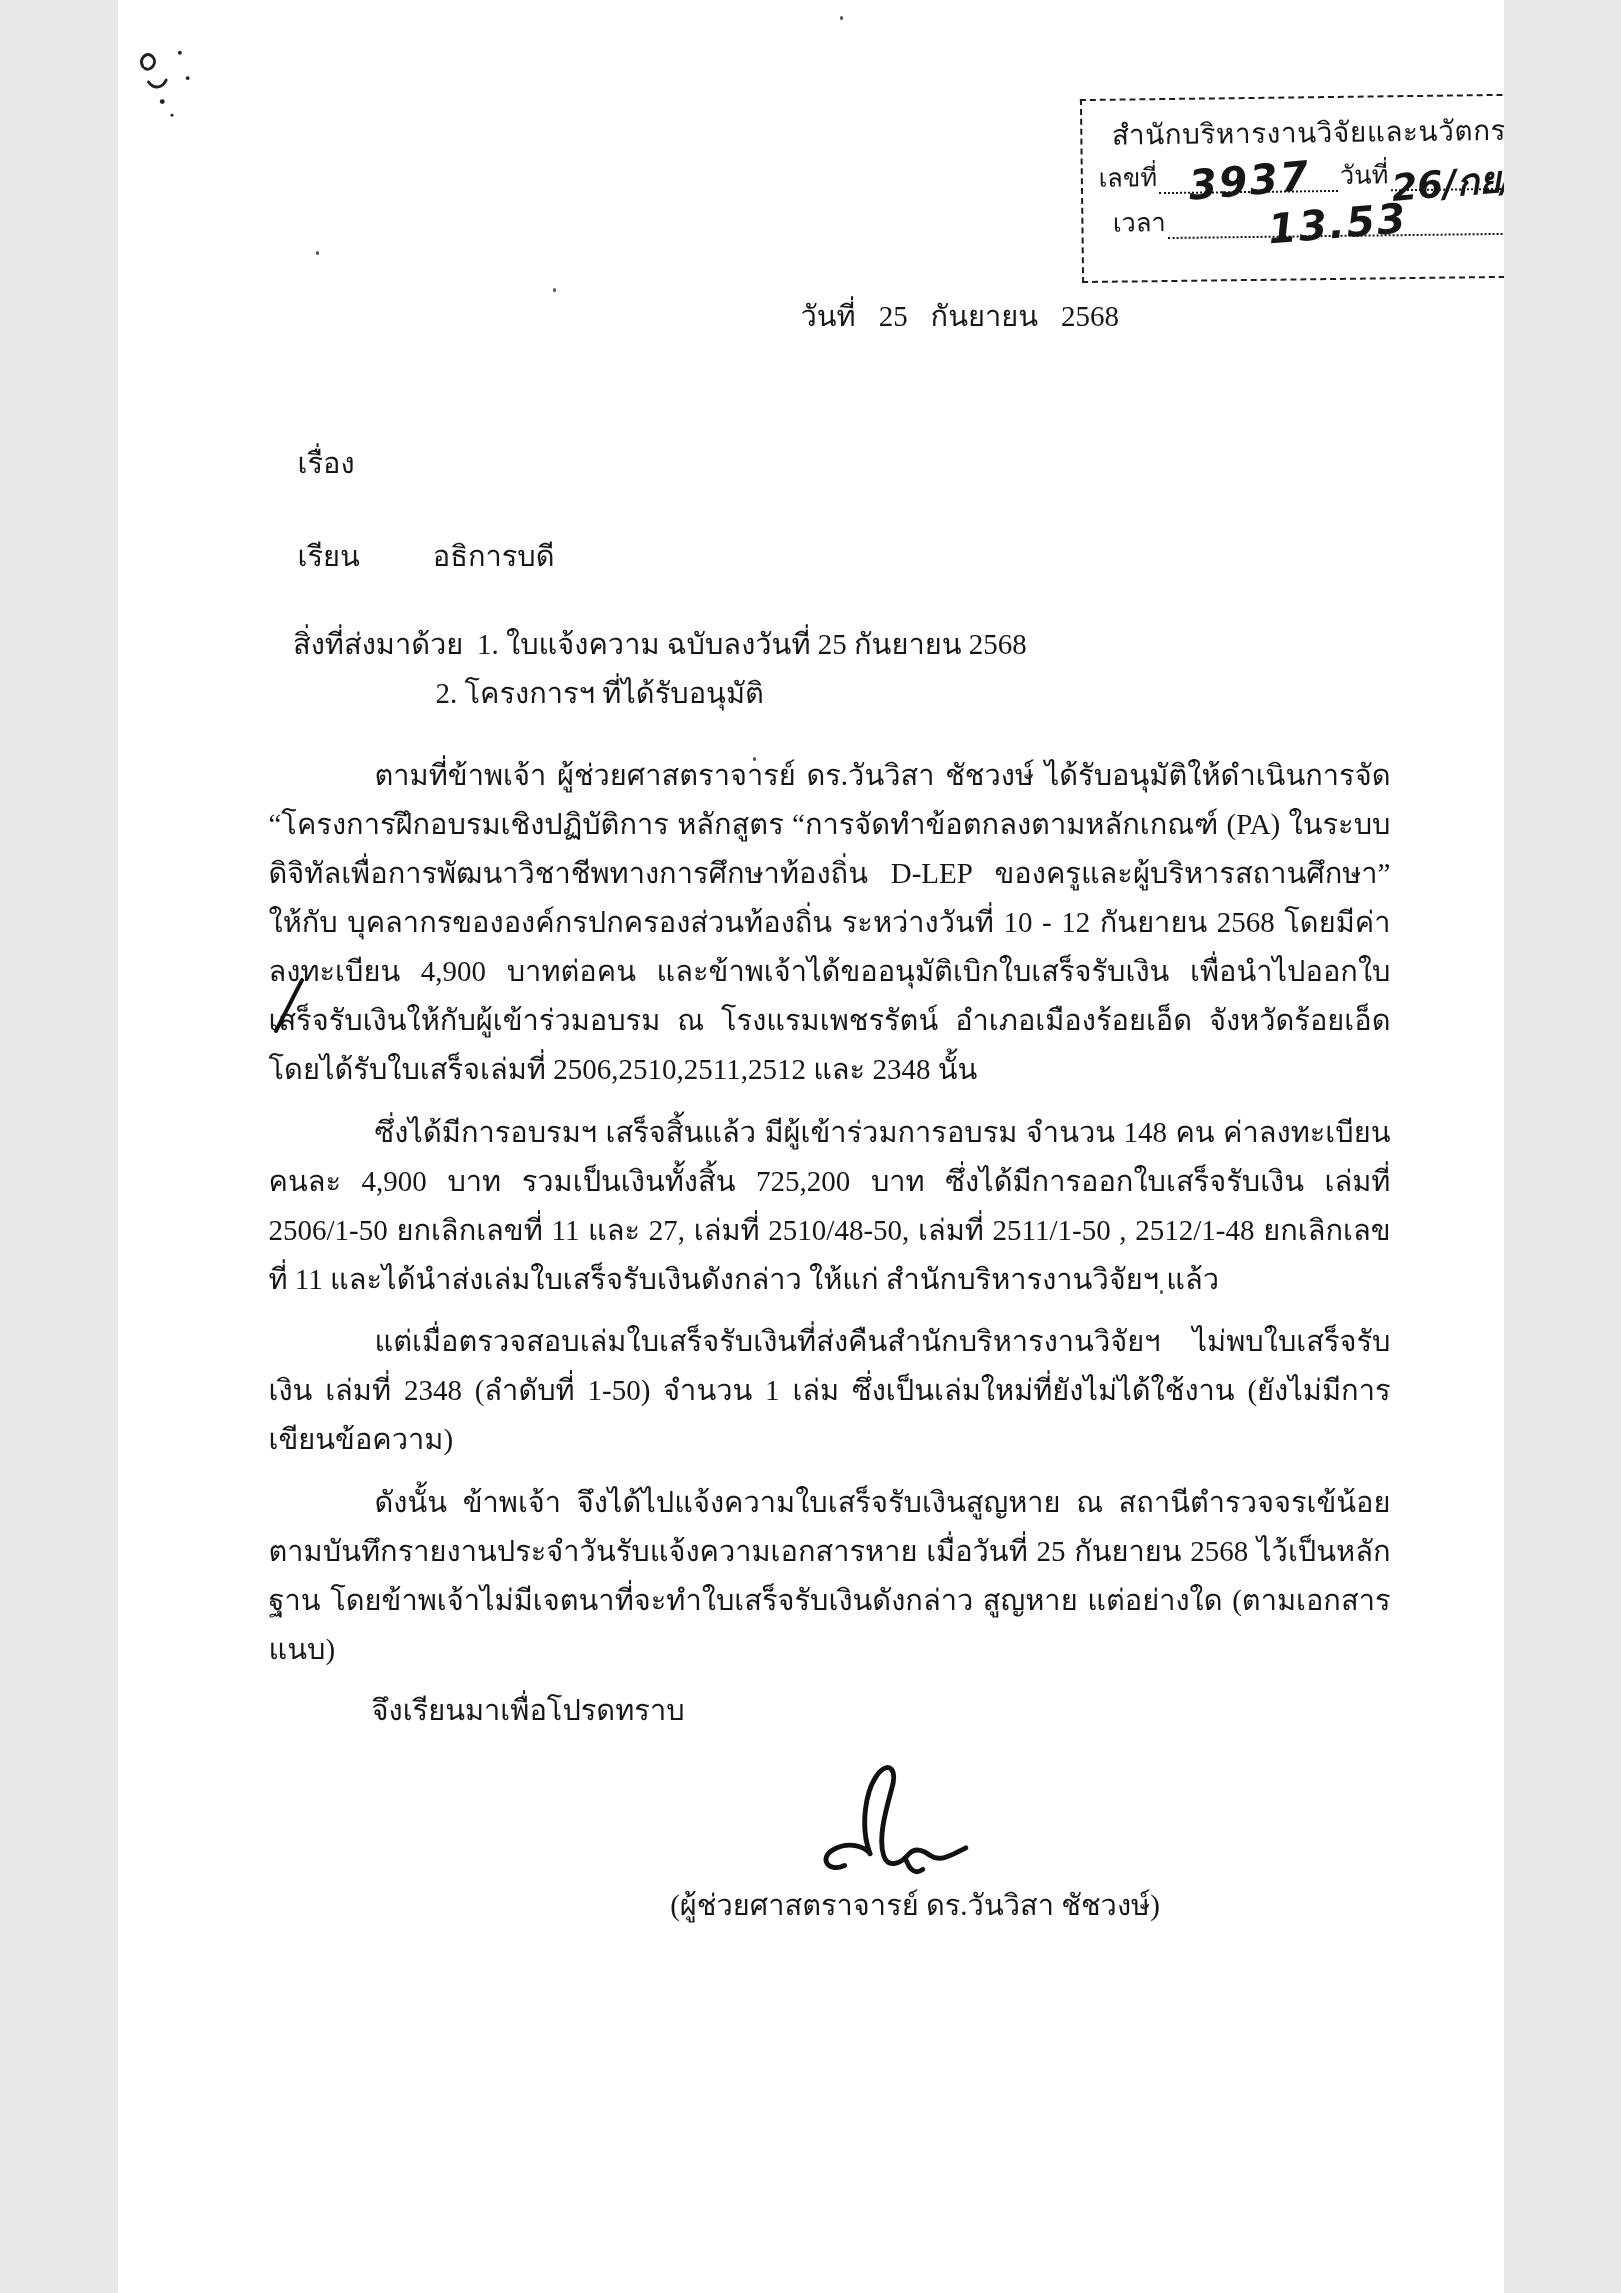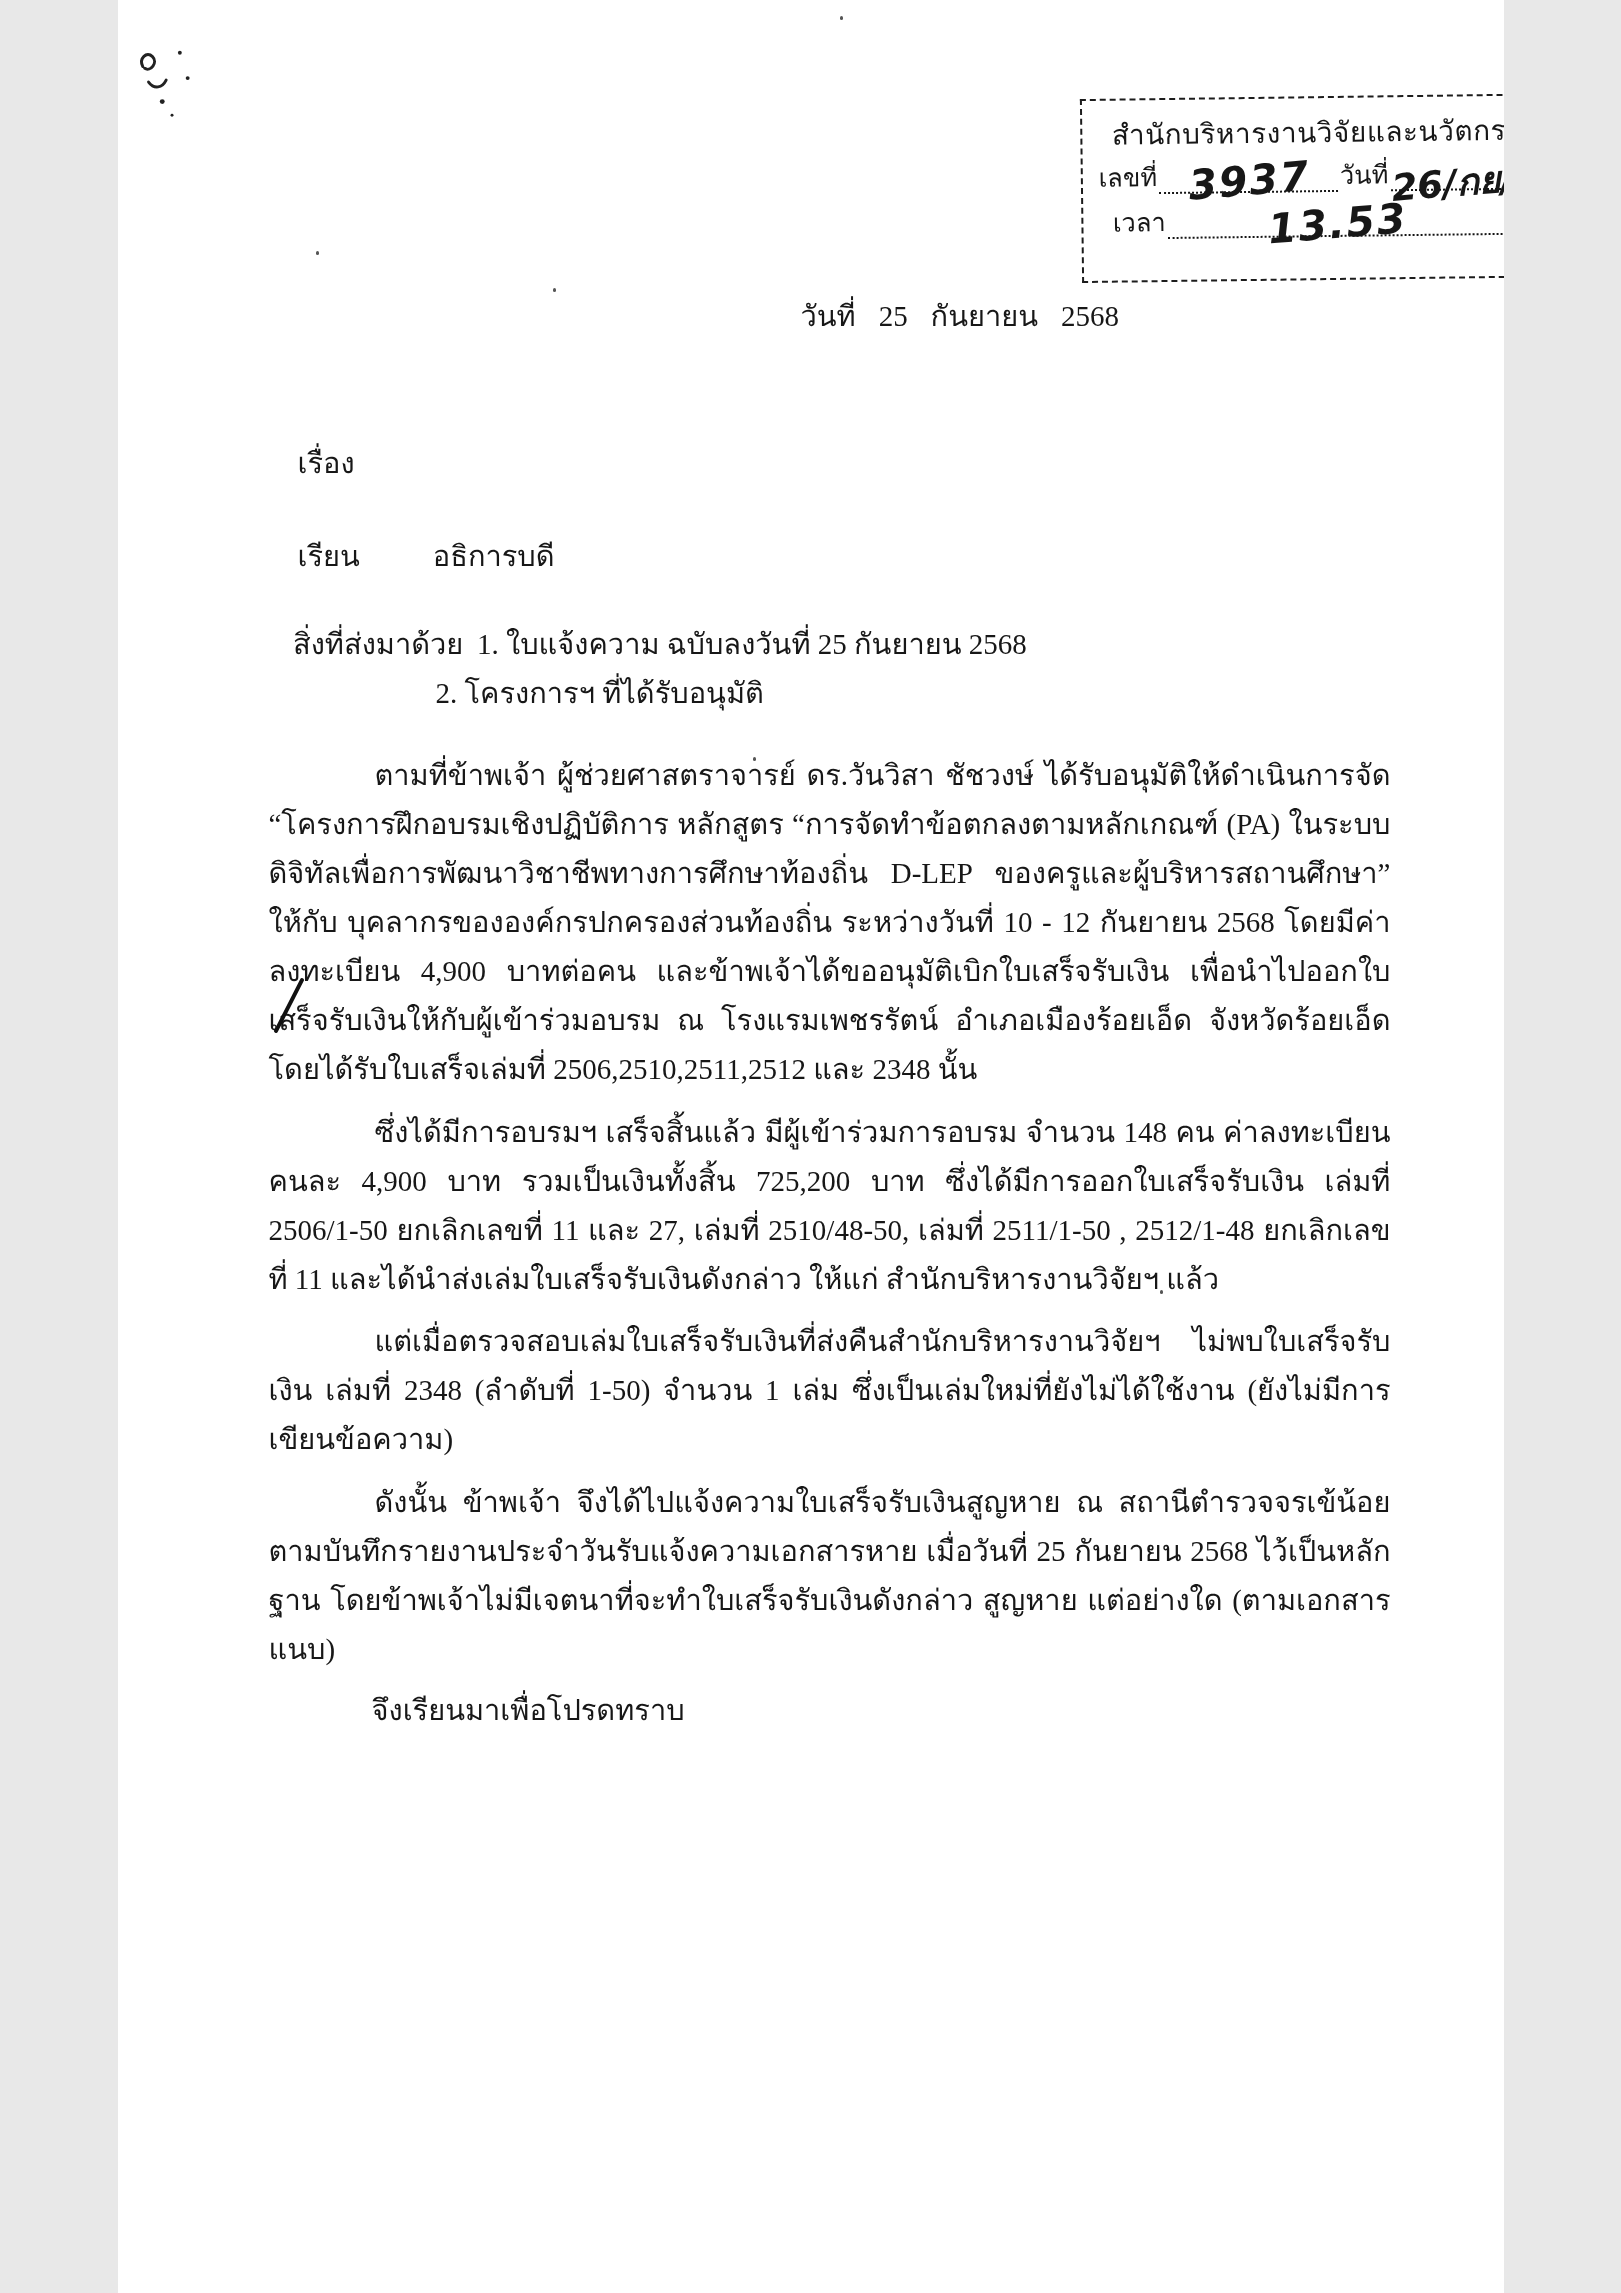--- a/index.html
+++ b/index.html
@@ -188,16 +188,25 @@
     </div>
     <div class="attach-line2">2. โครงการฯ ที่ได้รับอนุมัติ</div>
 
     <p class="body-p p1">ตามที่ข้าพเจ้า ผู้ช่วยศาสตราจารย์ ดร.วันวิสา ชัชวงษ์ ได้รับอนุมัติให้ดำเนินการจัด “โครงการฝึกอบรมเชิงปฏิบัติการ หลักสูตร “การจัดทำข้อตกลงตามหลักเกณฑ์ (PA) ในระบบดิจิทัลเพื่อการพัฒนาวิชาชีพทางการศึกษาท้องถิ่น D-LEP ของครูและผู้บริหารสถานศึกษา” ให้กับ บุคลากรขององค์กรปกครองส่วนท้องถิ่น ระหว่างวันที่ 10 - 12 กันยายน 2568 โดยมีค่าลงทะเบียน 4,900 บาทต่อคน และข้าพเจ้าได้ขออนุมัติเบิกใบเสร็จรับเงิน เพื่อนำไปออกใบเสร็จรับเงินให้กับผู้เข้าร่วมอบรม ณ โรงแรมเพชรรัตน์ อำเภอเมืองร้อยเอ็ด จังหวัดร้อยเอ็ด โดยได้รับใบเสร็จเล่มที่ 2506,2510,2511,2512 และ 2348 นั้น</p>
     <p class="body-p p2">ซึ่งได้มีการอบรมฯ เสร็จสิ้นแล้ว มีผู้เข้าร่วมการอบรม จำนวน 148 คน ค่าลงทะเบียนคนละ 4,900 บาท รวมเป็นเงินทั้งสิ้น 725,200 บาท ซึ่งได้มีการออกใบเสร็จรับเงิน เล่มที่ 2506/1-50 ยกเลิกเลขที่ 11 และ 27, เล่มที่ 2510/48-50, เล่มที่ 2511/1-50 , 2512/1-48 ยกเลิกเลขที่ 11 และได้นำส่งเล่มใบเสร็จรับเงินดังกล่าว ให้แก่ สำนักบริหารงานวิจัยฯ แล้ว</p>
     <p class="body-p p3">แต่เมื่อตรวจสอบเล่มใบเสร็จรับเงินที่ส่งคืนสำนักบริหารงานวิจัยฯ ไม่พบใบเสร็จรับเงิน เล่มที่ 2348 (ลำดับที่ 1-50) จำนวน 1 เล่ม ซึ่งเป็นเล่มใหม่ที่ยังไม่ได้ใช้งาน (ยังไม่มีการเขียนข้อความ)</p>
     <p class="body-p p4">ดังนั้น ข้าพเจ้า จึงได้ไปแจ้งความใบเสร็จรับเงินสูญหาย ณ สถานีตำรวจจรเข้น้อย ตามบันทึกรายงานประจำวันรับแจ้งความเอกสารหาย เมื่อวันที่ 25 กันยายน 2568 ไว้เป็นหลักฐาน โดยข้าพเจ้าไม่มีเจตนาที่จะทำใบเสร็จรับเงินดังกล่าว สูญหาย แต่อย่างใด (ตามเอกสารแนบ)</p>
 
     <div class="closing">จึงเรียนมาเพื่อโปรดทราบ</div>
 
+    <div class="sig-block">
+      <svg class="sig-svg" width="216" height="127" viewBox="0 0 220 130">
+        <path d="M38 108 C20 116, 12 100, 26 92 C42 83, 58 88, 64 96
+                 M64 96 C54 70, 58 30, 74 12 C84 2, 92 10, 86 30 C80 52, 72 80, 78 98
+                 C82 110, 94 108, 104 96 C110 89, 118 92, 126 98 C136 105, 150 96, 162 90" fill="none" stroke="#111" stroke-width="5" stroke-linecap="round" stroke-linejoin="round"></path>
+        <path d="M100 100 C104 112, 110 118, 118 112" fill="none" stroke="#111" stroke-width="5" stroke-linecap="round"></path>
+      </svg>
+      <div class="sig-name">(ผู้ช่วยศาสตราจารย์ ดร.วันวิสา ชัชวงษ์)</div>
+    </div>
 
   </div>
 </div>
 
 
 </body></html>

